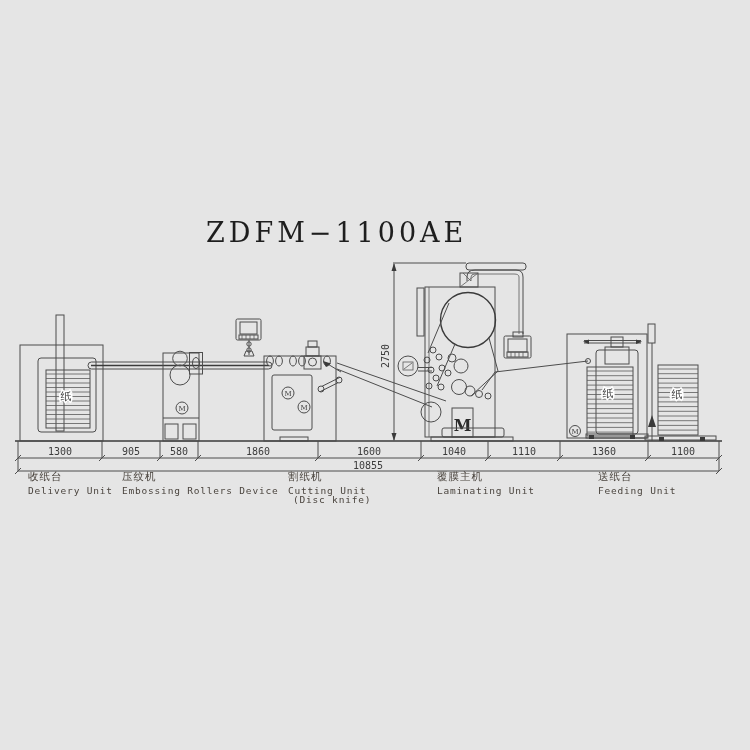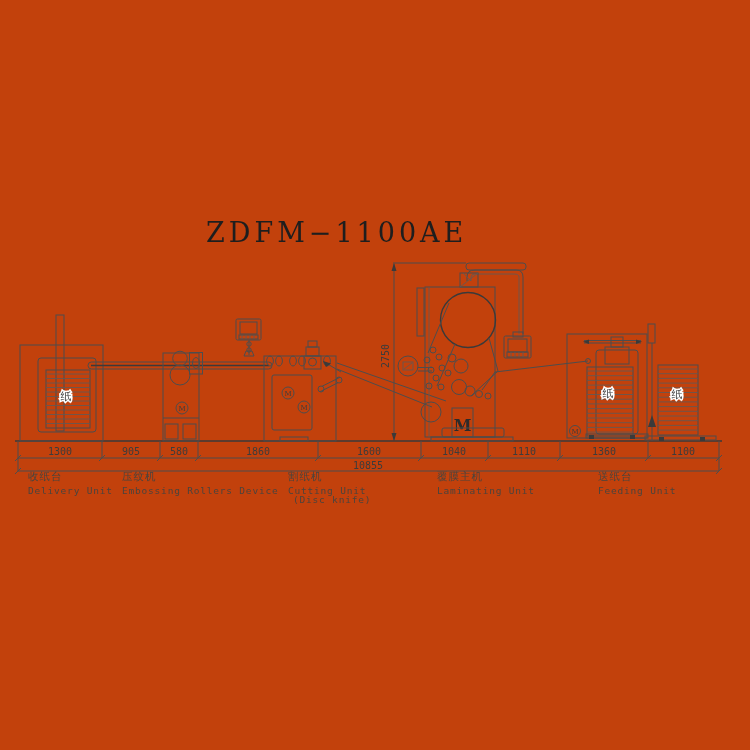--- a/index.html
+++ b/index.html
@@ -1,16 +1,16 @@
 <!DOCTYPE html>
 <html><head>
 <meta charset="utf-8">
 <style>
   html,body{margin:0;padding:0;background:#ffffff;}
-  #stage{position:relative;width:750px;height:750px;background:#c2410c;overflow:hidden;}
+  #stage{position:relative;width:750px;height:750px;background:#e5e5e5;overflow:hidden;}
   svg{display:block;}
   .ln{fill:none;stroke:#4d4d4d;stroke-width:1;}
   .lnb{fill:none;stroke:#3a3a3a;stroke-width:1.4;}
   .lnt{fill:none;stroke:#5a5a5a;stroke-width:0.8;}
   .filldark{fill:#3a3a3a;stroke:none;}
   .title-text{font-family:"DejaVu Serif", serif;font-size:27px;letter-spacing:4px;fill:#1e1e1e;}
   .dim-text{font-family:"DejaVu Sans Mono", monospace;font-size:10px;fill:#3c3c3c;}
   .motor-text{font-family:"DejaVu Serif", serif;font-size:7px;fill:#3c3c3c;text-anchor:middle;}
   .motor-text-big{font-family:"DejaVu Serif", serif;font-size:16px;font-weight:bold;fill:#2b2b2b;text-anchor:middle;}
   .paper-text{font-family:"DejaVu Sans", sans-serif;font-size:11px;fill:#3c3c3c;text-anchor:middle;paint-order:stroke;stroke:#ffffff;stroke-width:3px;}

